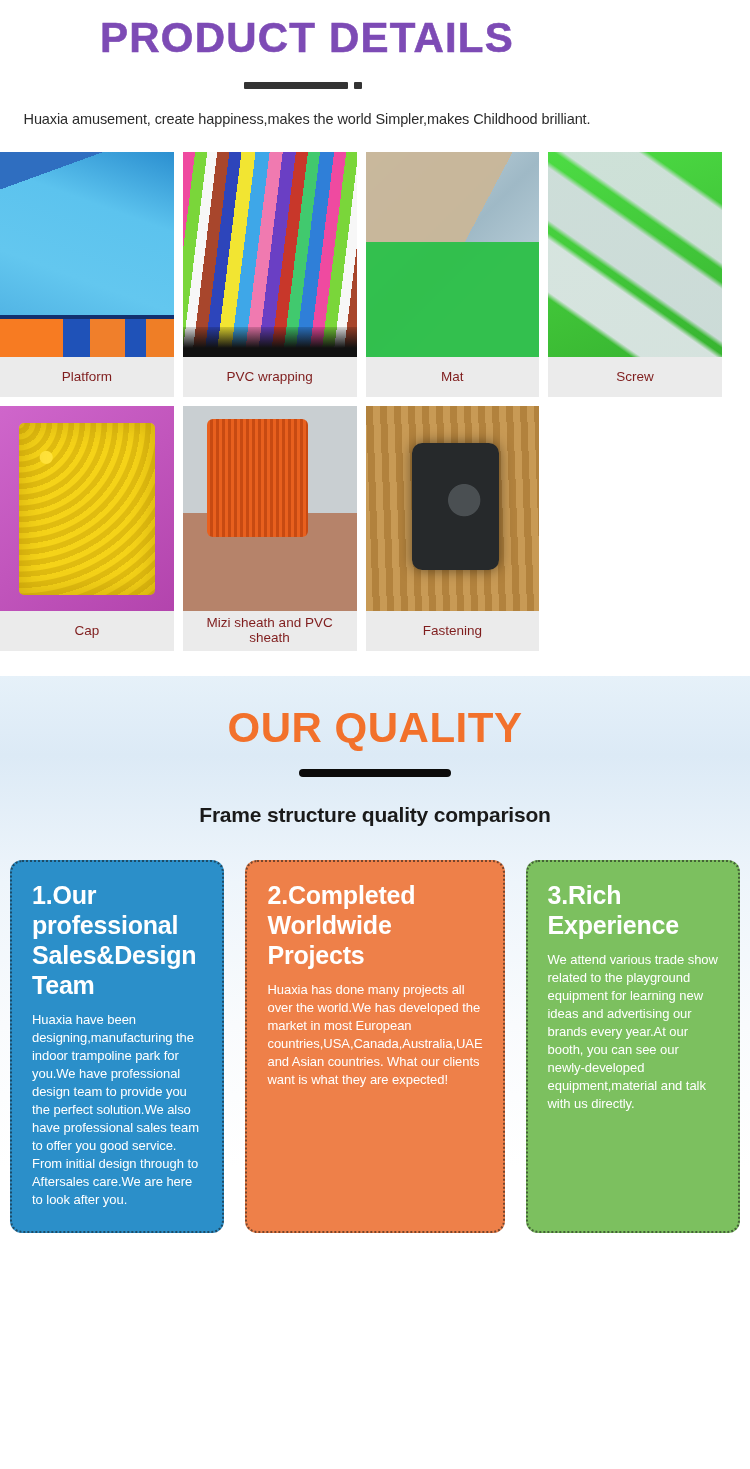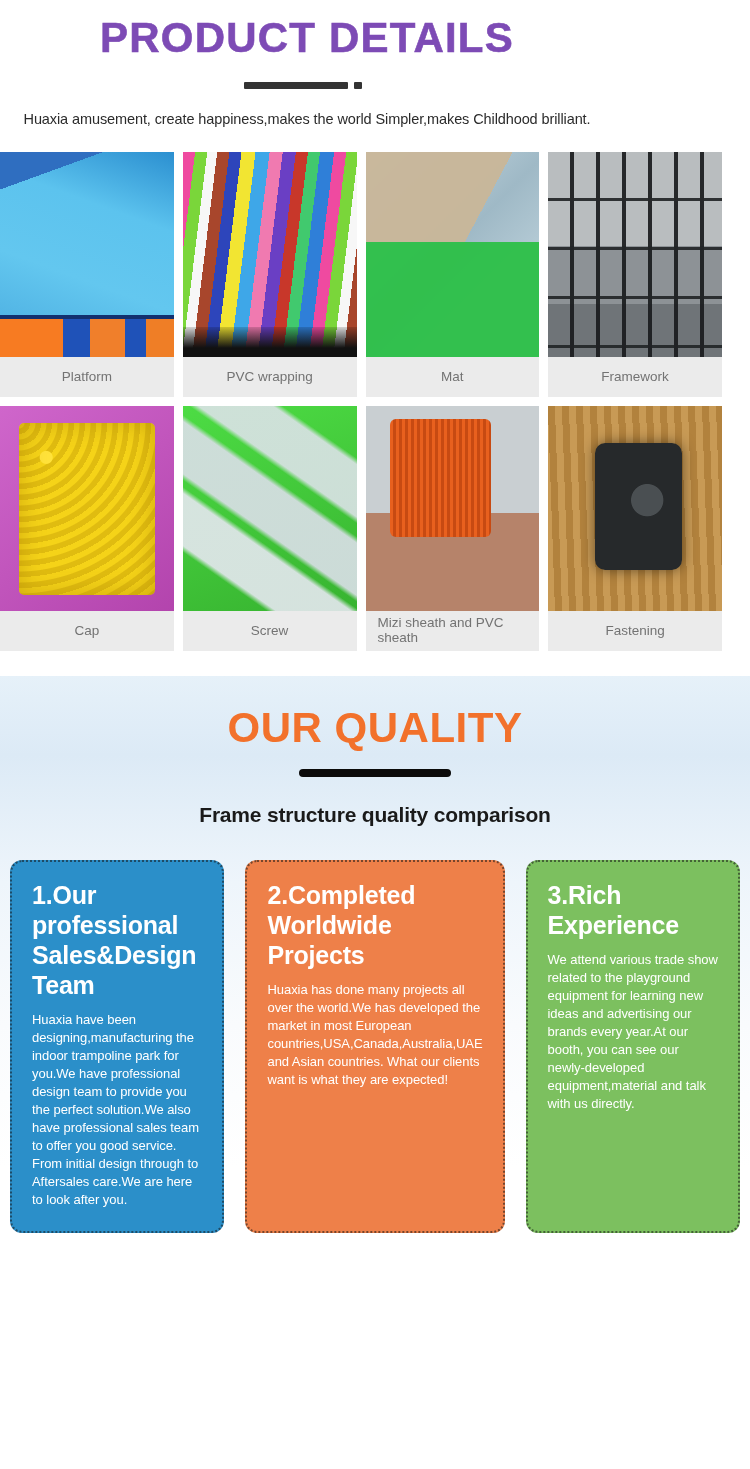--- a/index.html
+++ b/index.html
@@ -88,23 +88,23 @@
     overflow: hidden;
     background: #cfd4d8;
   }
 
   .product-caption {
     height: 40px;
     display: flex;
     align-items: center;
     justify-content: center;
     background: #ebebeb;
-    color: #737373;
+    color: #7f1d1d;
     font-size: 13.5px;
-    text-align: left;
+    text-align: center;
     padding: 0 12px;
     line-height: 1.1;
   }
 
   
   .ph-platform {
     background:
       linear-gradient(180deg, #ff7a1a 0%, #ff7a1a 100%) ,
       #1f4fb5;
   }
@@ -327,33 +327,29 @@
       <div class="product-card">
         <div class="product-thumb ph-pvc"></div>
         <div class="product-caption">PVC wrapping</div>
       </div>
 
       <div class="product-card">
         <div class="product-thumb ph-mat"></div>
         <div class="product-caption">Mat</div>
       </div>
 
-      <div class="product-card">
-        <div class="product-thumb ph-frame"></div>
-        <div class="product-caption">Framework</div>
+
+      <div class="product-card">
+        <div class="product-thumb ph-screw"></div>
+        <div class="product-caption">Screw</div>
       </div>
 
       <div class="product-card">
         <div class="product-thumb ph-cap"></div>
         <div class="product-caption">Cap</div>
-      </div>
-
-      <div class="product-card">
-        <div class="product-thumb ph-screw"></div>
-        <div class="product-caption">Screw</div>
       </div>
 
       <div class="product-card">
         <div class="product-thumb ph-sheath"></div>
         <div class="product-caption">Mizi sheath and PVC sheath</div>
       </div>
 
       <div class="product-card">
         <div class="product-thumb ph-fasten"></div>
         <div class="product-caption">Fastening</div>

